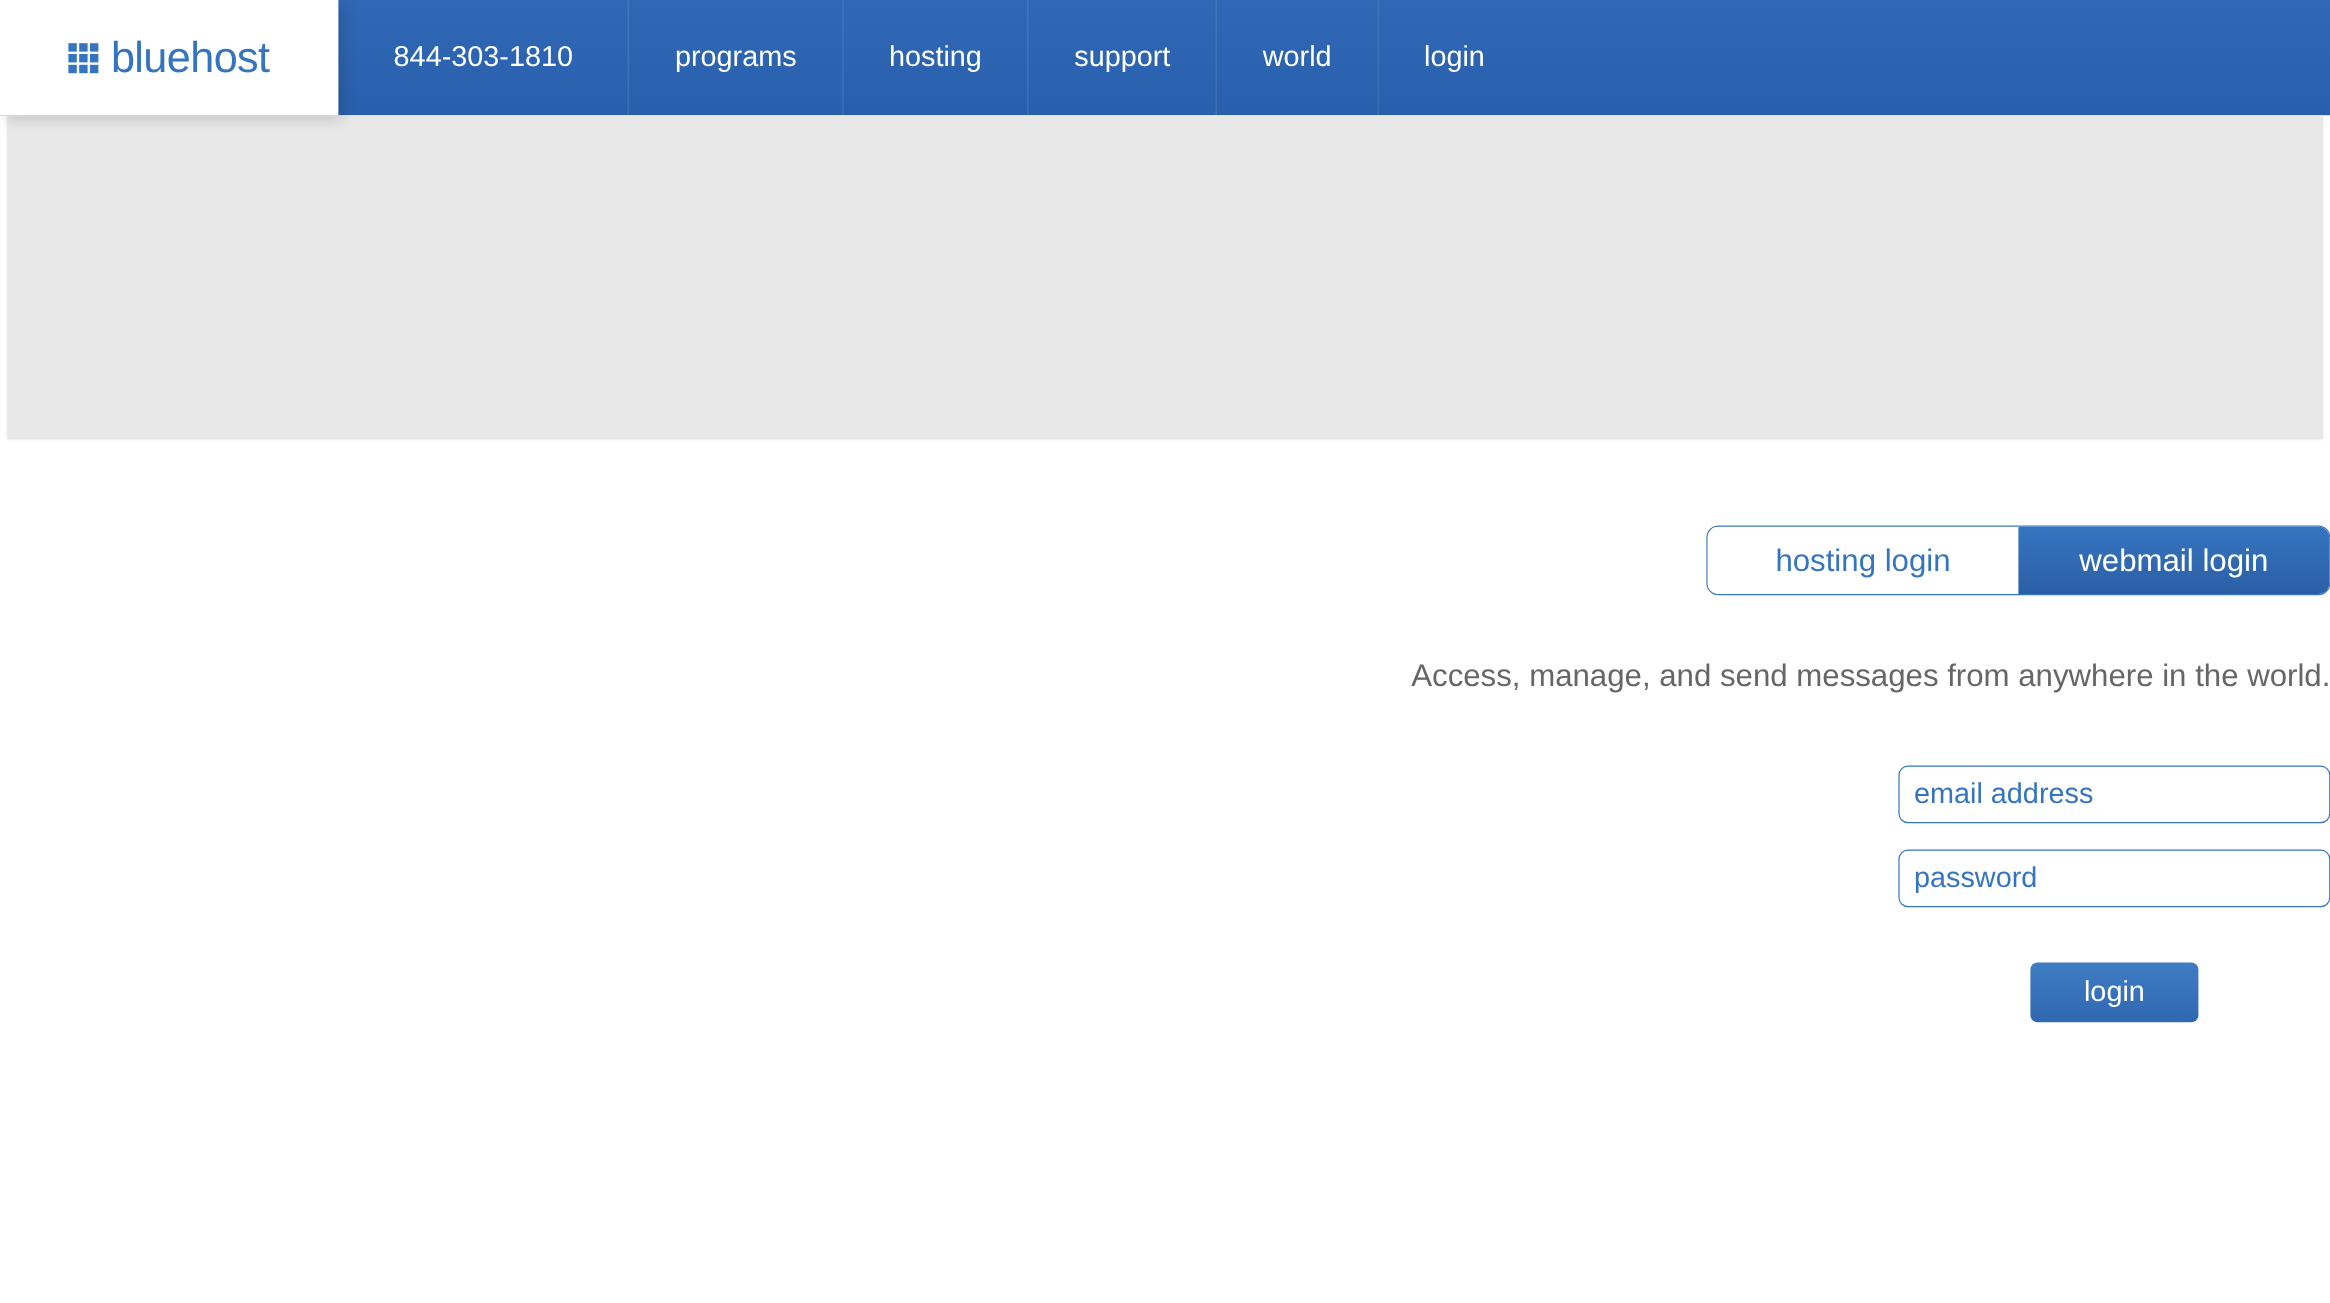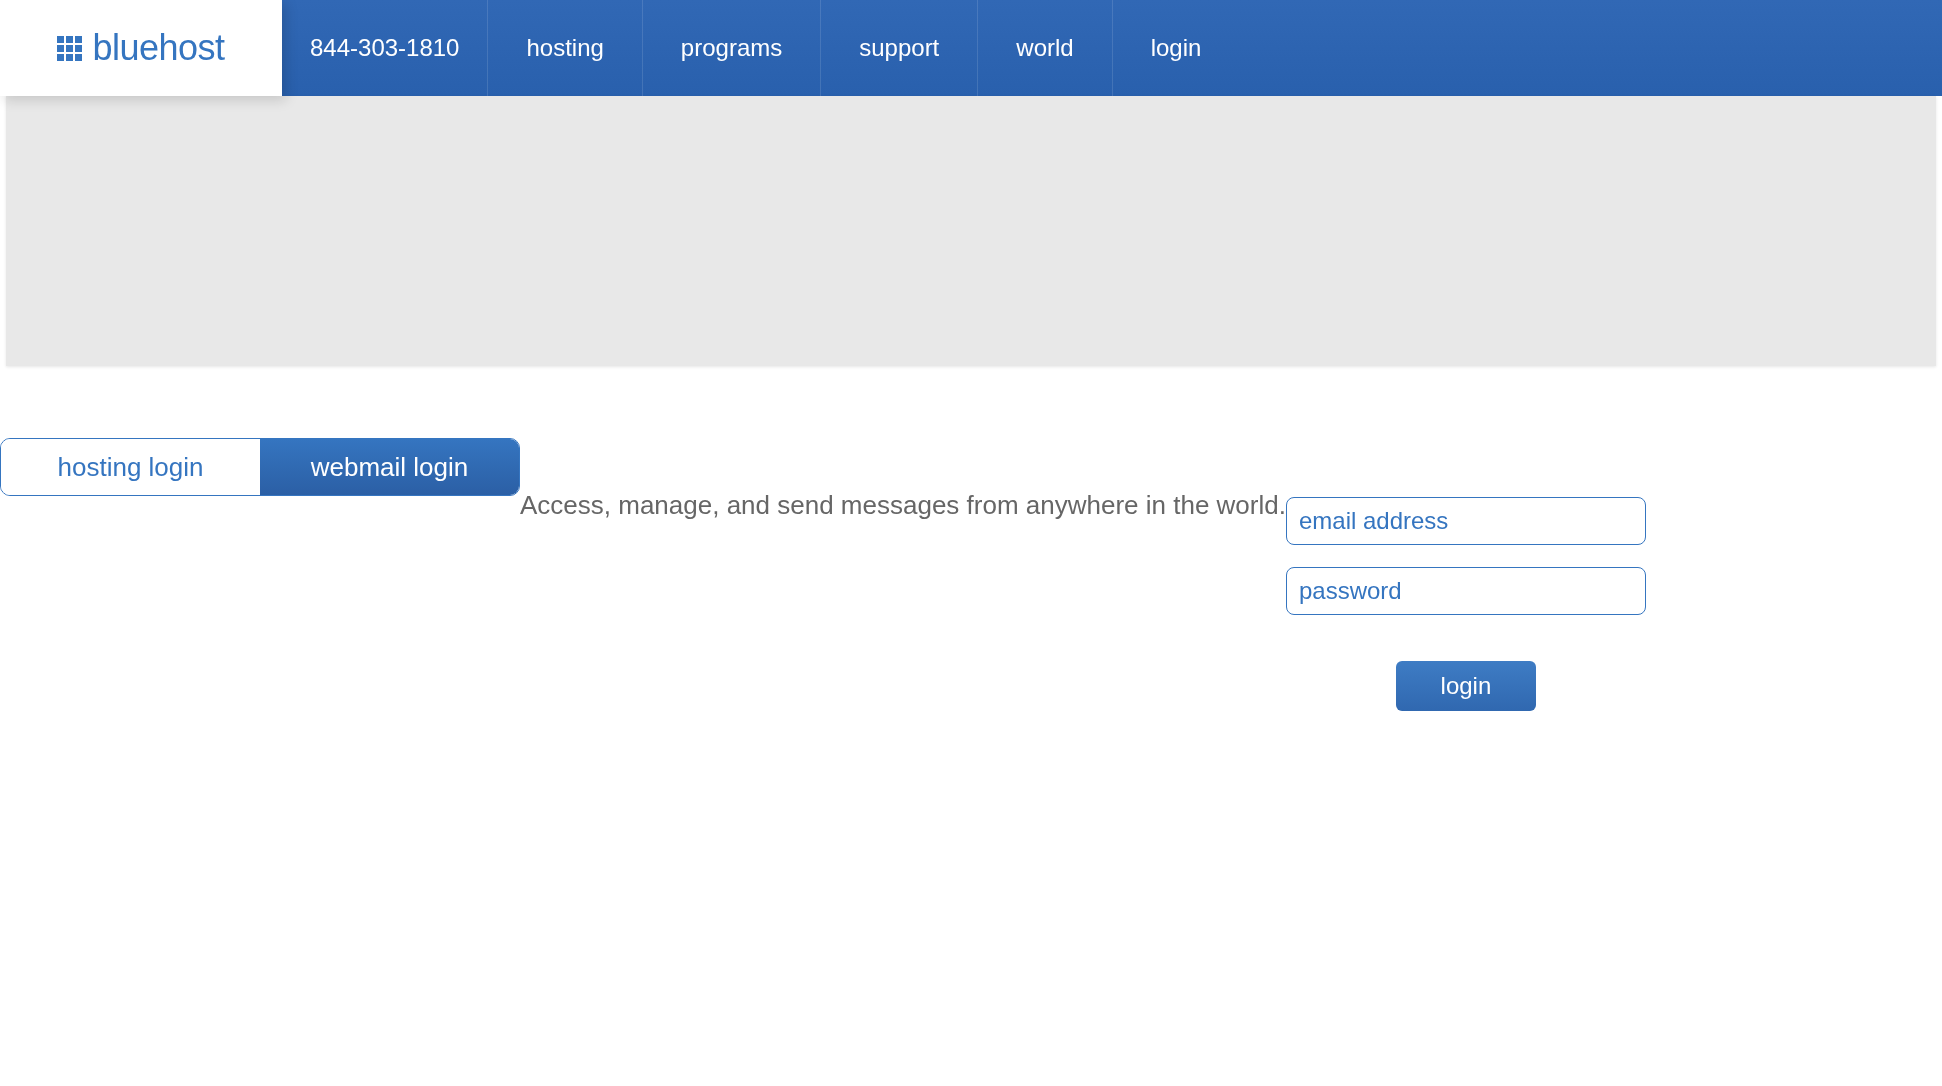--- a/index.html
+++ b/index.html
@@ -66,21 +66,21 @@
       color: #fff;
       font-size: 24px;
       font-weight: 300;
       padding: 0 38px;
       cursor: pointer;
       border-left: 1px solid rgba(255,255,255,0.12);
     }
     
     .nav-item.phone {
       border-left: none;
-      padding: 0 28px;
+      padding: 0 46px;
     }
     
     .nav-item.chat {
       border-left: none;
       gap: 10px;
     }
     
     .chat-icon {
       width: 24px;
       height: 20px;
@@ -88,22 +88,22 @@
     
     .banner {
       height: 270px;
       margin: 0 6px;
       background: #e8e8e8;
       box-shadow: 0 1px 3px rgba(0,0,0,0.1);
     }
     
     .login-section {
       display: flex;
-      flex-direction: row;
-      align-items: flex-start;
+      flex-direction: column;
+      align-items: flex-end;
       padding-top: 72px;
     }
     
     .tab-container {
       display: flex;
       width: 520px;
       height: 58px;
       border-radius: 10px;
       overflow: hidden;
       border: 1px solid #3575c0;
@@ -193,24 +193,24 @@
         <span></span>
     </div>
     <span class="logo-text">bluehost</span>
   </div>
 
   <div class="nav">
     <div class="nav-item phone">
       <span>844-303-1810</span>
     </div>
     <div class="nav-item">
+      <span>programs</span>
+    </div>
+    <div class="nav-item">
       <span>hosting</span>
-    </div>
-    <div class="nav-item">
-      <span>programs</span>
     </div>
     <div class="nav-item">
       <span>support</span>
     </div>
     <div class="nav-item">
       <span>world</span>
     </div>
     <div class="nav-item">
       <span>login</span>
     </div>

